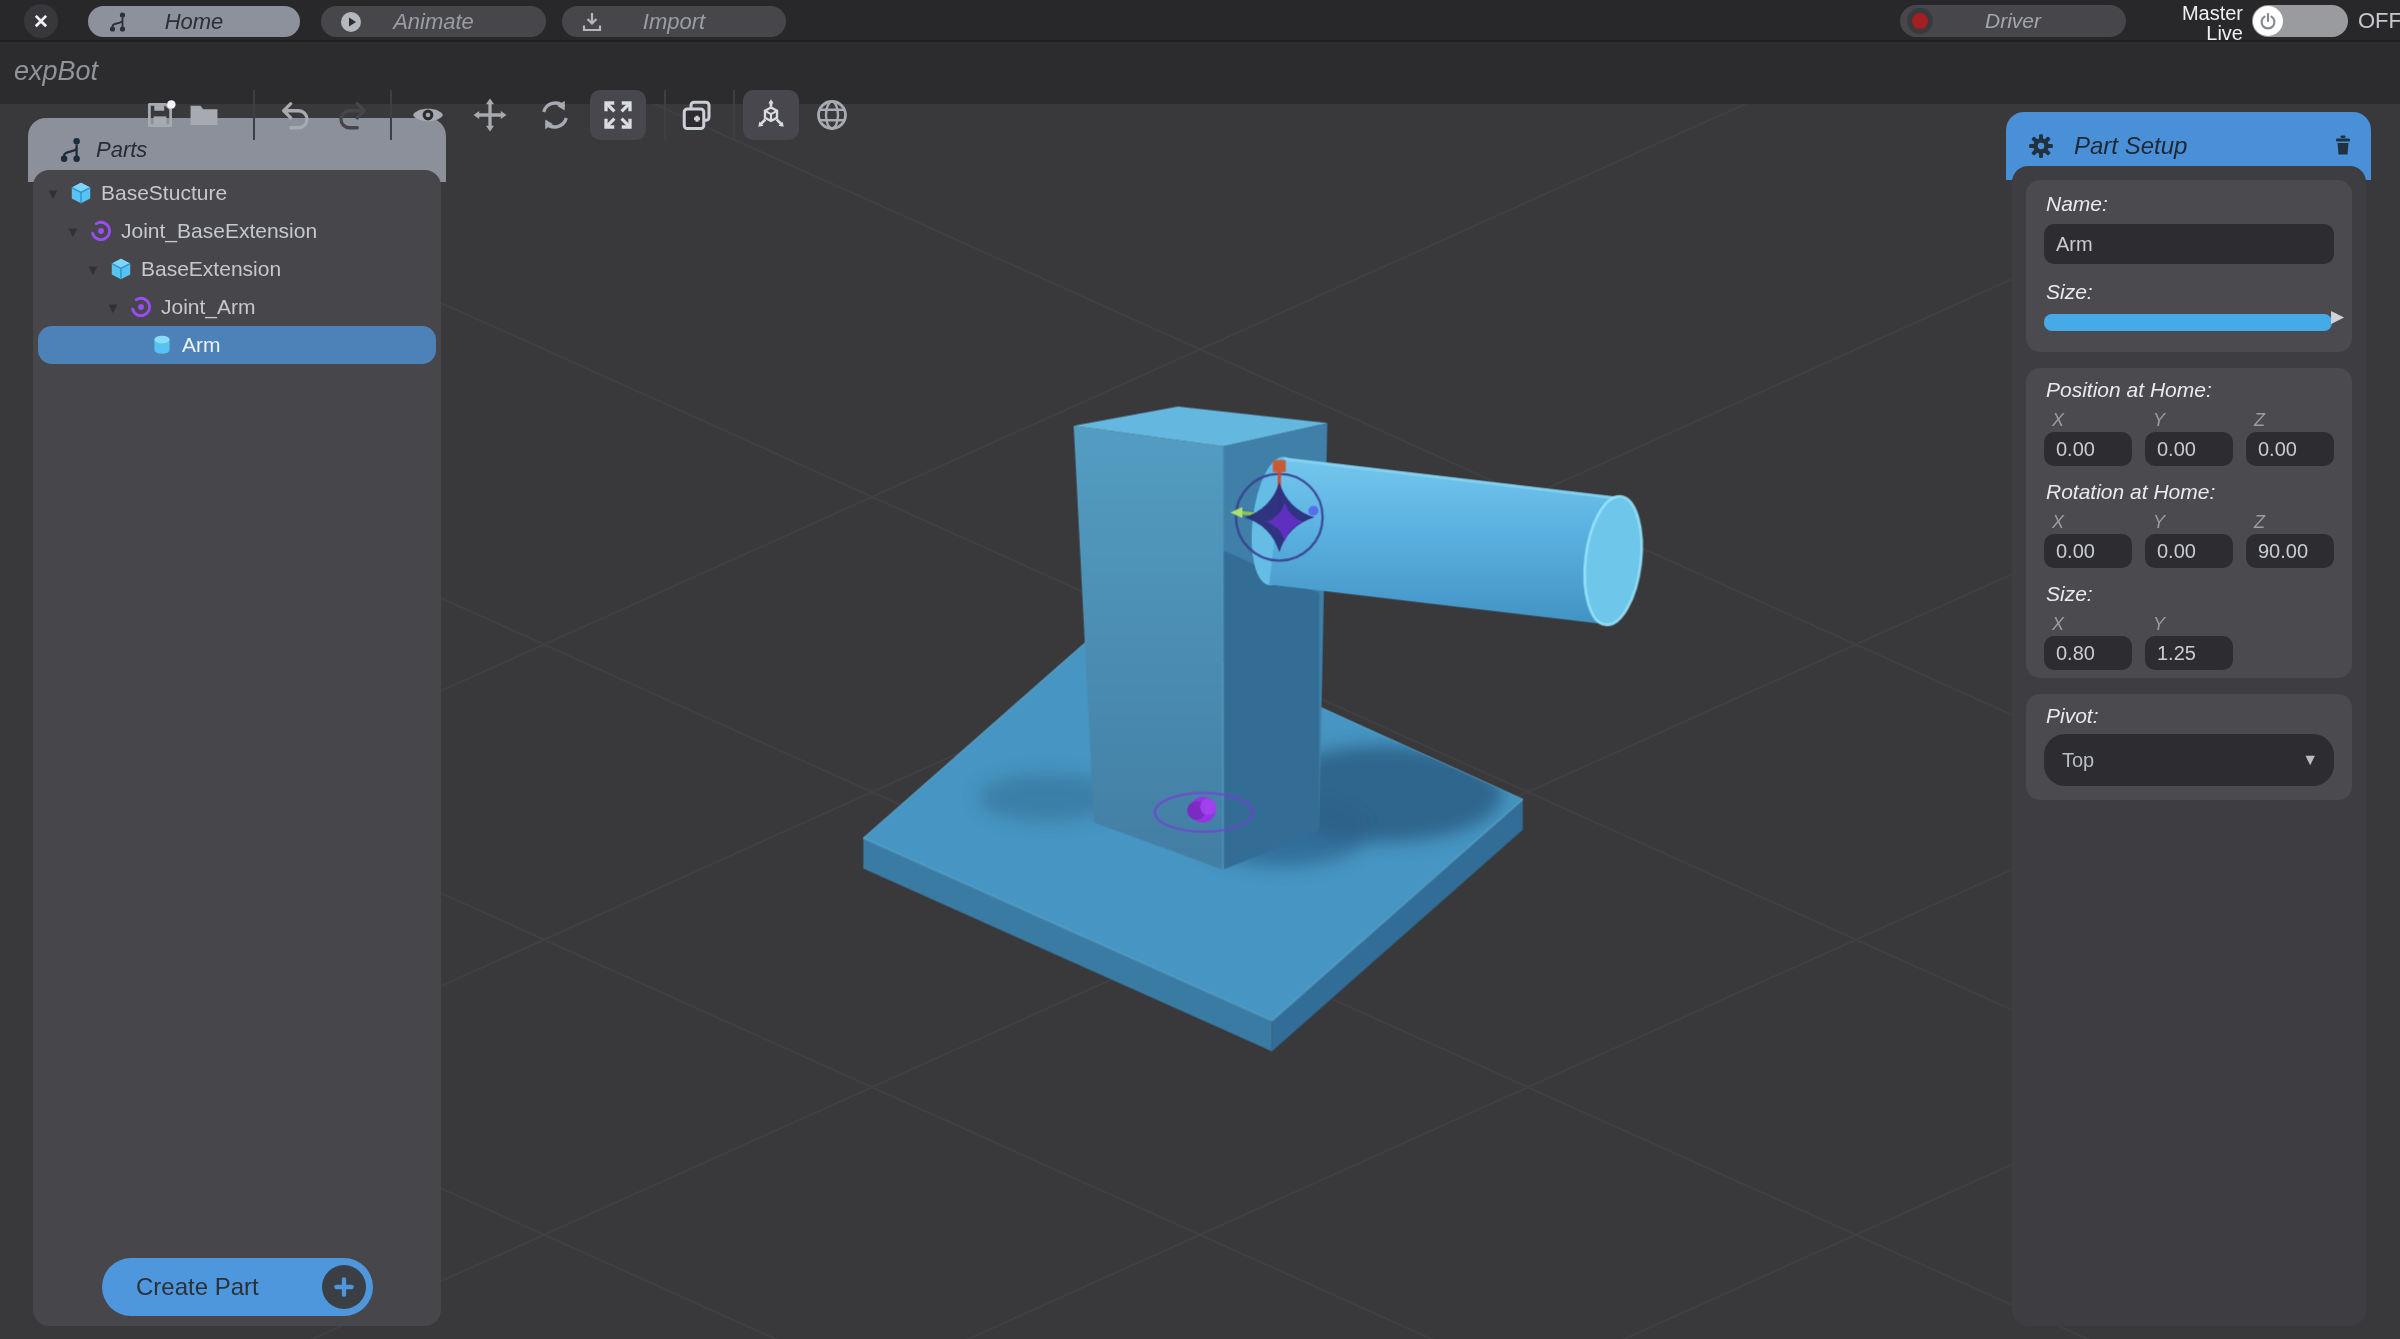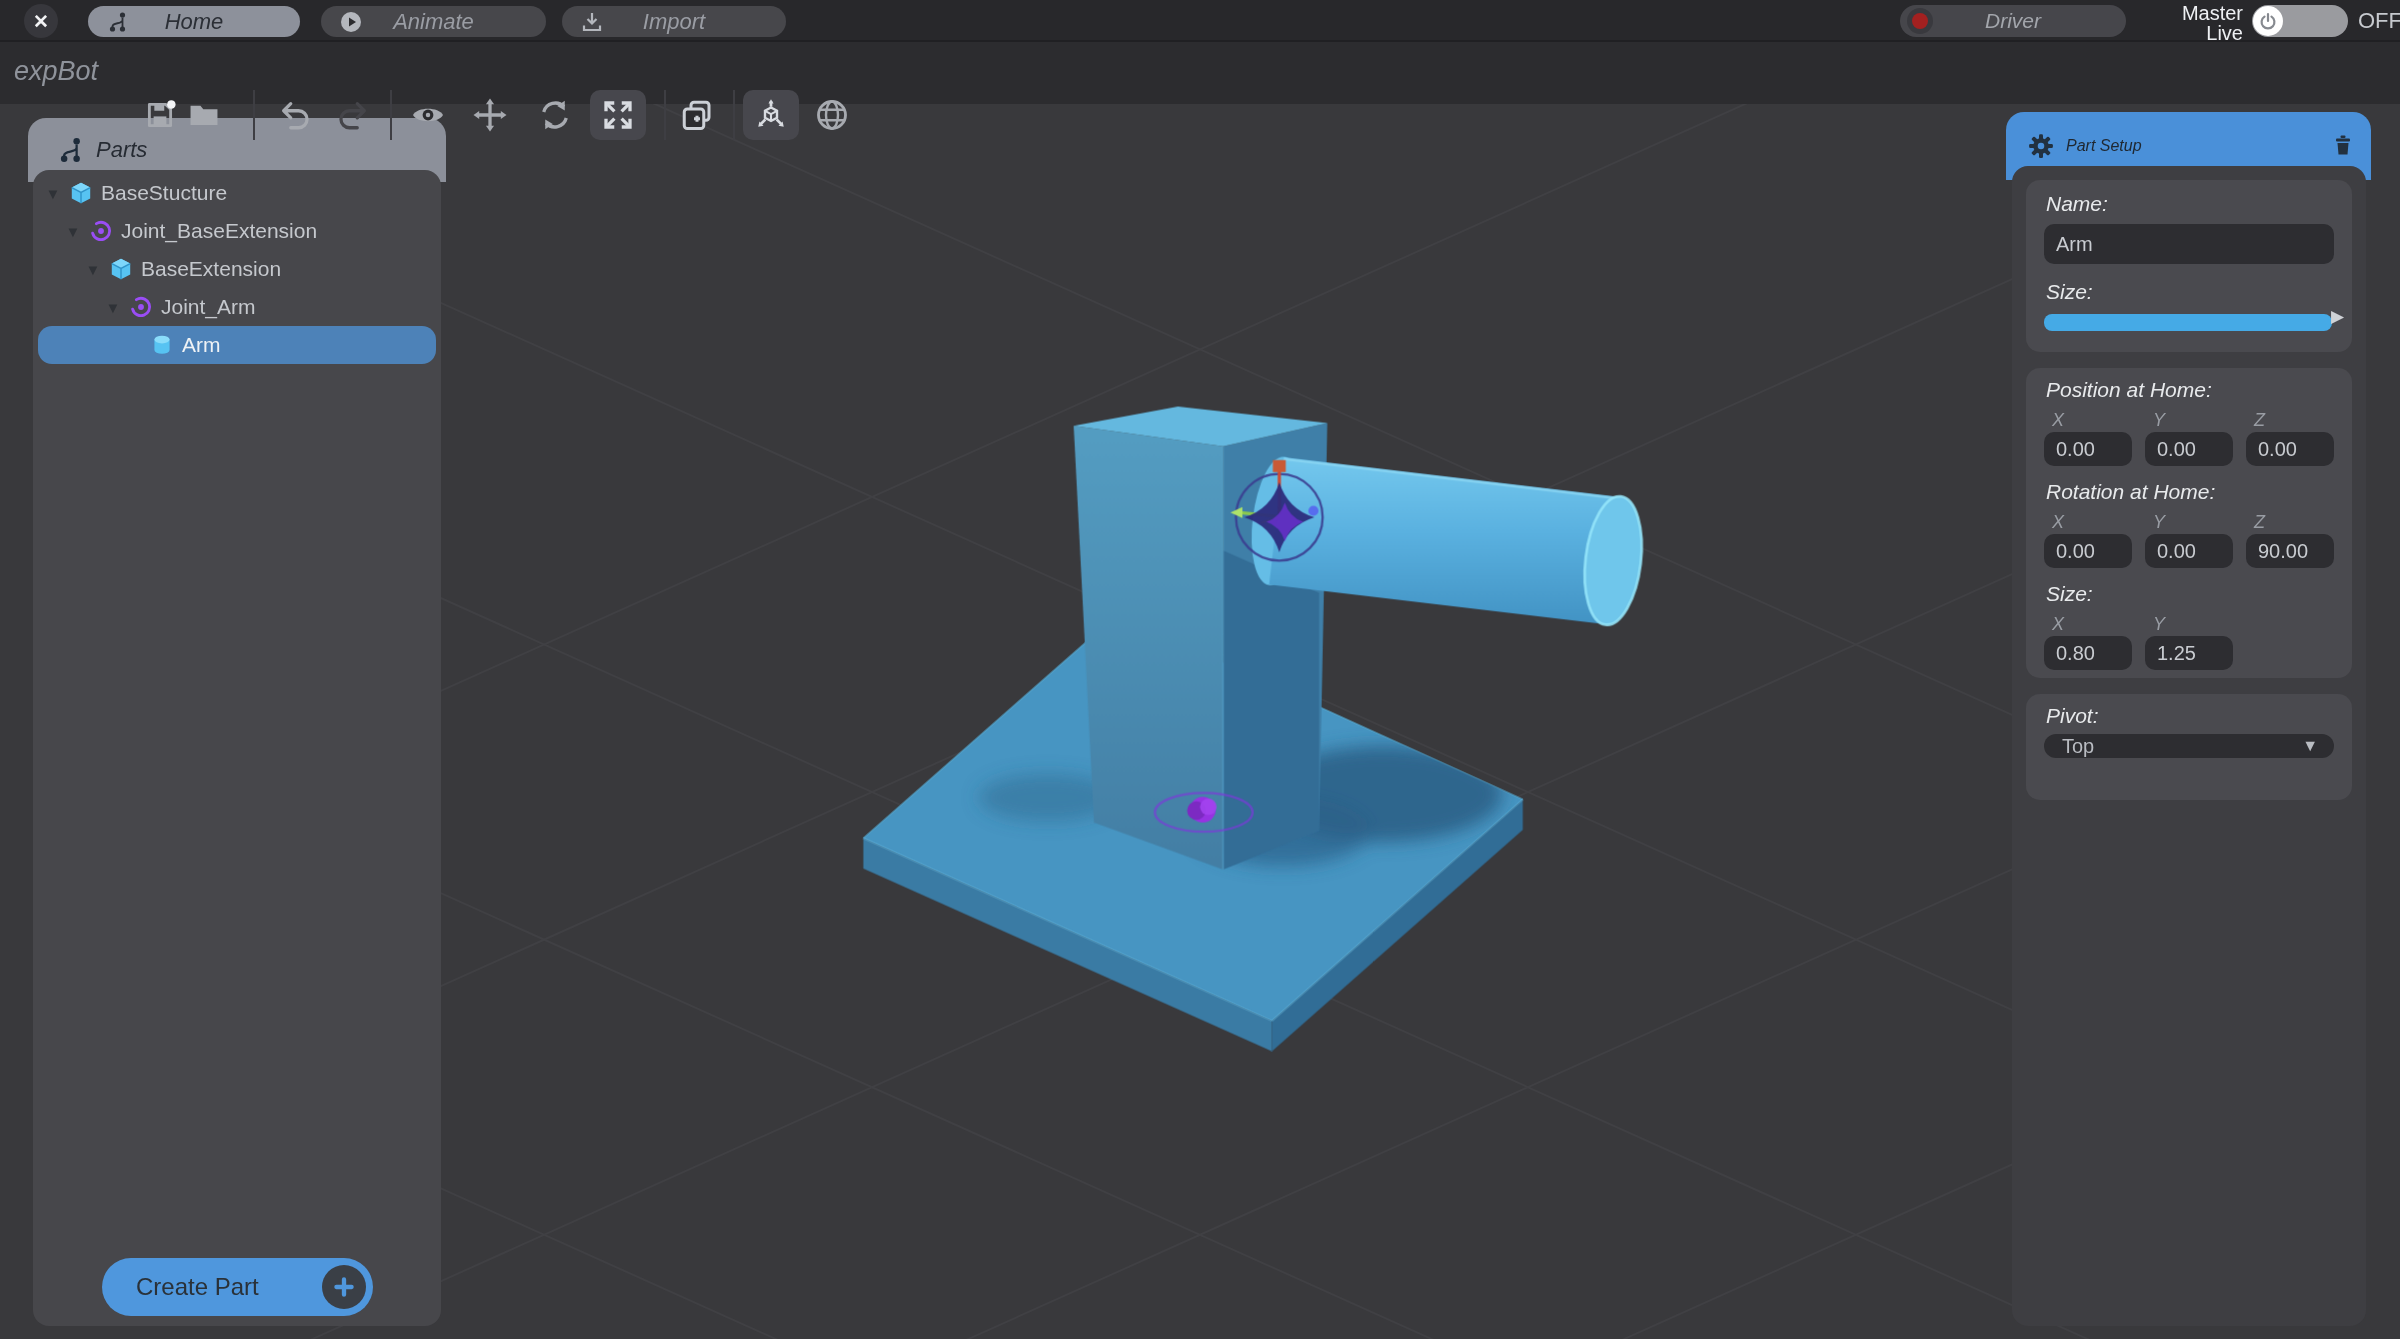--- a/index.html
+++ b/index.html
@@ -63,32 +63,32 @@
   .createbtn { position:absolute; left:69px; top:1060px; width:271px; height:58px; border-radius:29px;
                background:#4f97dd; display:flex; align-items:center; cursor:pointer;margin-top:28px; }
   .createbtn .ctext { font-size:24px; color:#2a3138; margin-left:34px; }
   .createbtn .plus { position:absolute; right:7px; top:7px; width:44px; height:44px; border-radius:50%;
                      background:#3a3f46; display:flex; align-items:center; justify-content:center; }
 
   
   #ps-head { position:absolute; left:2006px; top:112px; width:365px; height:68px;
              background:#4a90d9; border-radius:18px 18px 0 0; z-index:10;
              display:flex; align-items:center; }
-  #ps-head .pstitle { font-style:italic; font-size:16px; color:#1f2730; margin-left:10px; }
+  #ps-head .pstitle { font-style:italic; font-size:24px; color:#1f2730; margin-left:18px; }
   #ps-body { position:absolute; left:2012px; top:166px; width:354px; height:1160px;
              background:#3e3e42; border-radius:16px; z-index:11; }
   .card { position:absolute; left:14px; width:326px; background:#4a4a4f; border-radius:14px; }
   .lbl { font-style:italic; font-size:21px; color:#e8eaec; }
   .axlbl { font-style:italic; font-size:18px; color:#999da4; }
   .field { background:#2d2d31; border:none; outline:none; border-radius:10px; color:#c9ccd1;
            font-size:20px; font-family:"Liberation Sans", sans-serif; padding-left:12px; }
   .colorbar { position:absolute; left:18px; top:134px; width:288px; height:17px;
               border-radius:8px; background:#45aae6; cursor:pointer; }
   .tri { position:absolute; right:8px; top:126px; font-size:17px; color:#cfd2d6; cursor:pointer; }
-  .dropdown { position:absolute; left:18px; top:40px; width:290px; height:24px; border-radius:21px;
+  .dropdown { position:absolute; left:18px; top:40px; width:290px; height:52px; border-radius:21px;
               background:#2d2d31; display:flex; align-items:center; cursor:pointer; }
   .dropdown .dtext { font-size:20px; color:#b9bcc2; margin-left:18px; }
   .dropdown .dcaret { position:absolute; right:16px; font-size:16px; color:#b9bcc2; }
 </style>
 </head>
 <body>
 
 <svg width="0" height="0" style="position:absolute">
   <defs>
     <symbol id="i-branch" viewBox="0 0 24 24">

